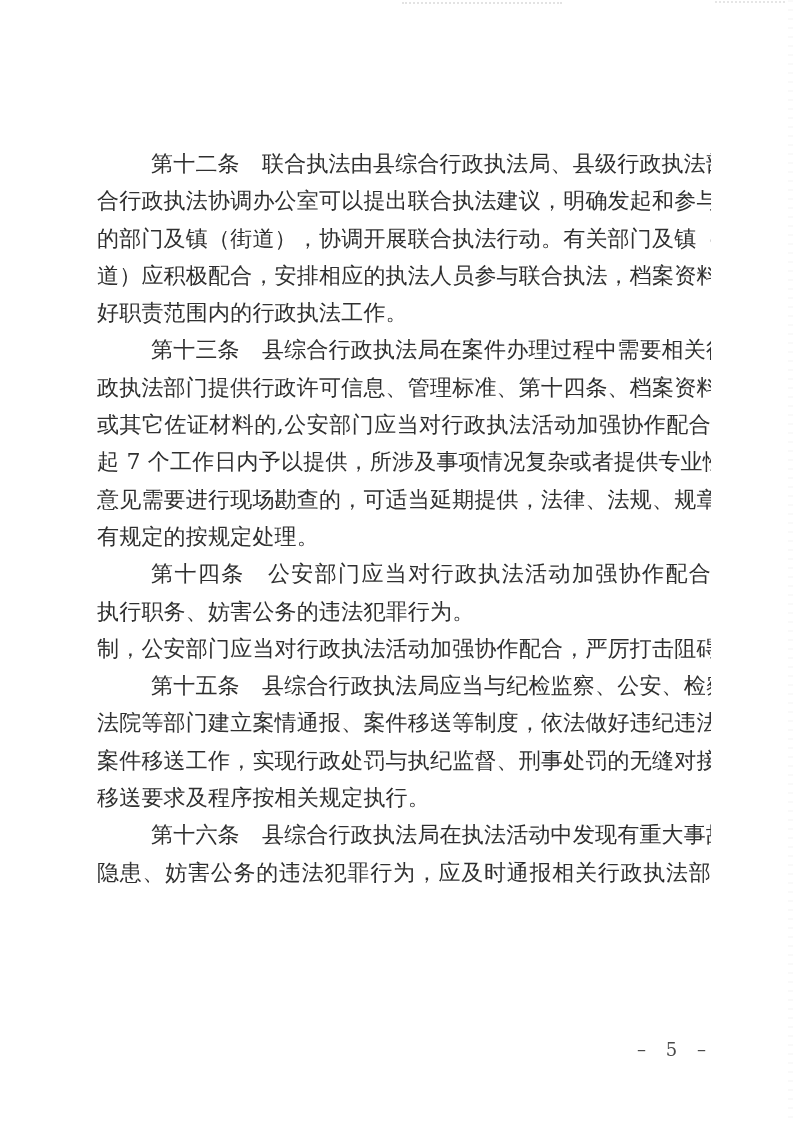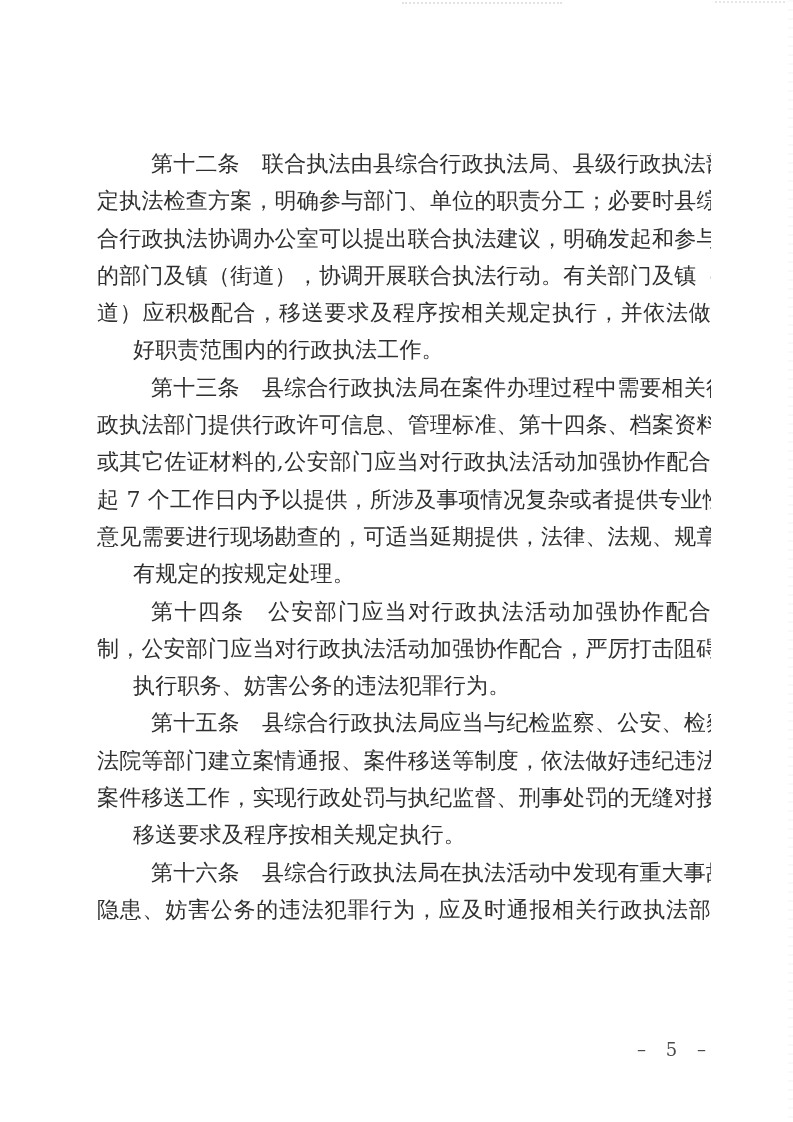--- a/index.html
+++ b/index.html
@@ -66,21 +66,20 @@
     -moz-text-align-last: justify;
     text-justify: inter-character;
     letter-spacing: 0.2px;
     overflow: hidden;
   }
   .line.first {
     text-indent: 54px;
   }
   .line.flush-left {
     text-align-last: left;
-    margin-left: 36px;
     -moz-text-align-last: left;
   }
   .footer-pagenum {
     position: absolute;
     top: 1038px;
     left: 620px;
     width: 110px;
     text-align: center;
     font-size: 18px;
     color: #4a4a4a;
@@ -92,38 +91,37 @@
 <body>
 
 <div class="page">
   <div class="scan-noise-top"></div>
   <div class="scan-noise-corner"></div>
   <div class="scan-noise-right"></div>
 
   <div class="doc-body" id="doc-body">
       <div class="para">
         <div class="line first">第十二条　联合执法由县综合行政执法局、县级行政执法部</div>
-        <div class="line">定执法检查方案，明确参与部门、单位的职责分工；必要时县综</div>
         <div class="line">合行政执法协调办公室可以提出联合执法建议，明确发起和参与</div>
         <div class="line">的部门及镇（街道），协调开展联合执法行动。有关部门及镇（街</div>
-        <div class="line">道）应积极配合，移送要求及程序按相关规定执行，并依法做</div>
+        <div class="line">道）应积极配合，安排相应的执法人员参与联合执法，档案资料</div>
         <div class="line flush-left">好职责范围内的行政执法工作。</div>
       </div>
       <div class="para">
         <div class="line first">第十三条　县综合行政执法局在案件办理过程中需要相关行</div>
         <div class="line">政执法部门提供行政许可信息、管理标准、第十四条、档案资料</div>
         <div class="line">或其它佐证材料的,公安部门应当对行政执法活动加强协作配合</div>
         <div class="line">起 7 个工作日内予以提供，所涉及事项情况复杂或者提供专业性</div>
         <div class="line">意见需要进行现场勘查的，可适当延期提供，法律、法规、规章</div>
         <div class="line flush-left">有规定的按规定处理。</div>
       </div>
       <div class="para">
         <div class="line first">第十四条　公安部门应当对行政执法活动加强协作配合</div>
+        <div class="line flush-left">执行职务、妨害公务的违法犯罪行为。</div>
         <div class="line">制，公安部门应当对行政执法活动加强协作配合，严厉打击阻碍</div>
-        <div class="line flush-left">执行职务、妨害公务的违法犯罪行为。</div>
       </div>
       <div class="para">
         <div class="line first">第十五条　县综合行政执法局应当与纪检监察、公安、检察、</div>
         <div class="line">法院等部门建立案情通报、案件移送等制度，依法做好违纪违法</div>
         <div class="line">案件移送工作，实现行政处罚与执纪监督、刑事处罚的无缝对接。</div>
         <div class="line flush-left">移送要求及程序按相关规定执行。</div>
       </div>
       <div class="para">
         <div class="line first">第十六条　县综合行政执法局在执法活动中发现有重大事故</div>
         <div class="line">隐患、妨害公务的违法犯罪行为，应及时通报相关行政执法部</div>

